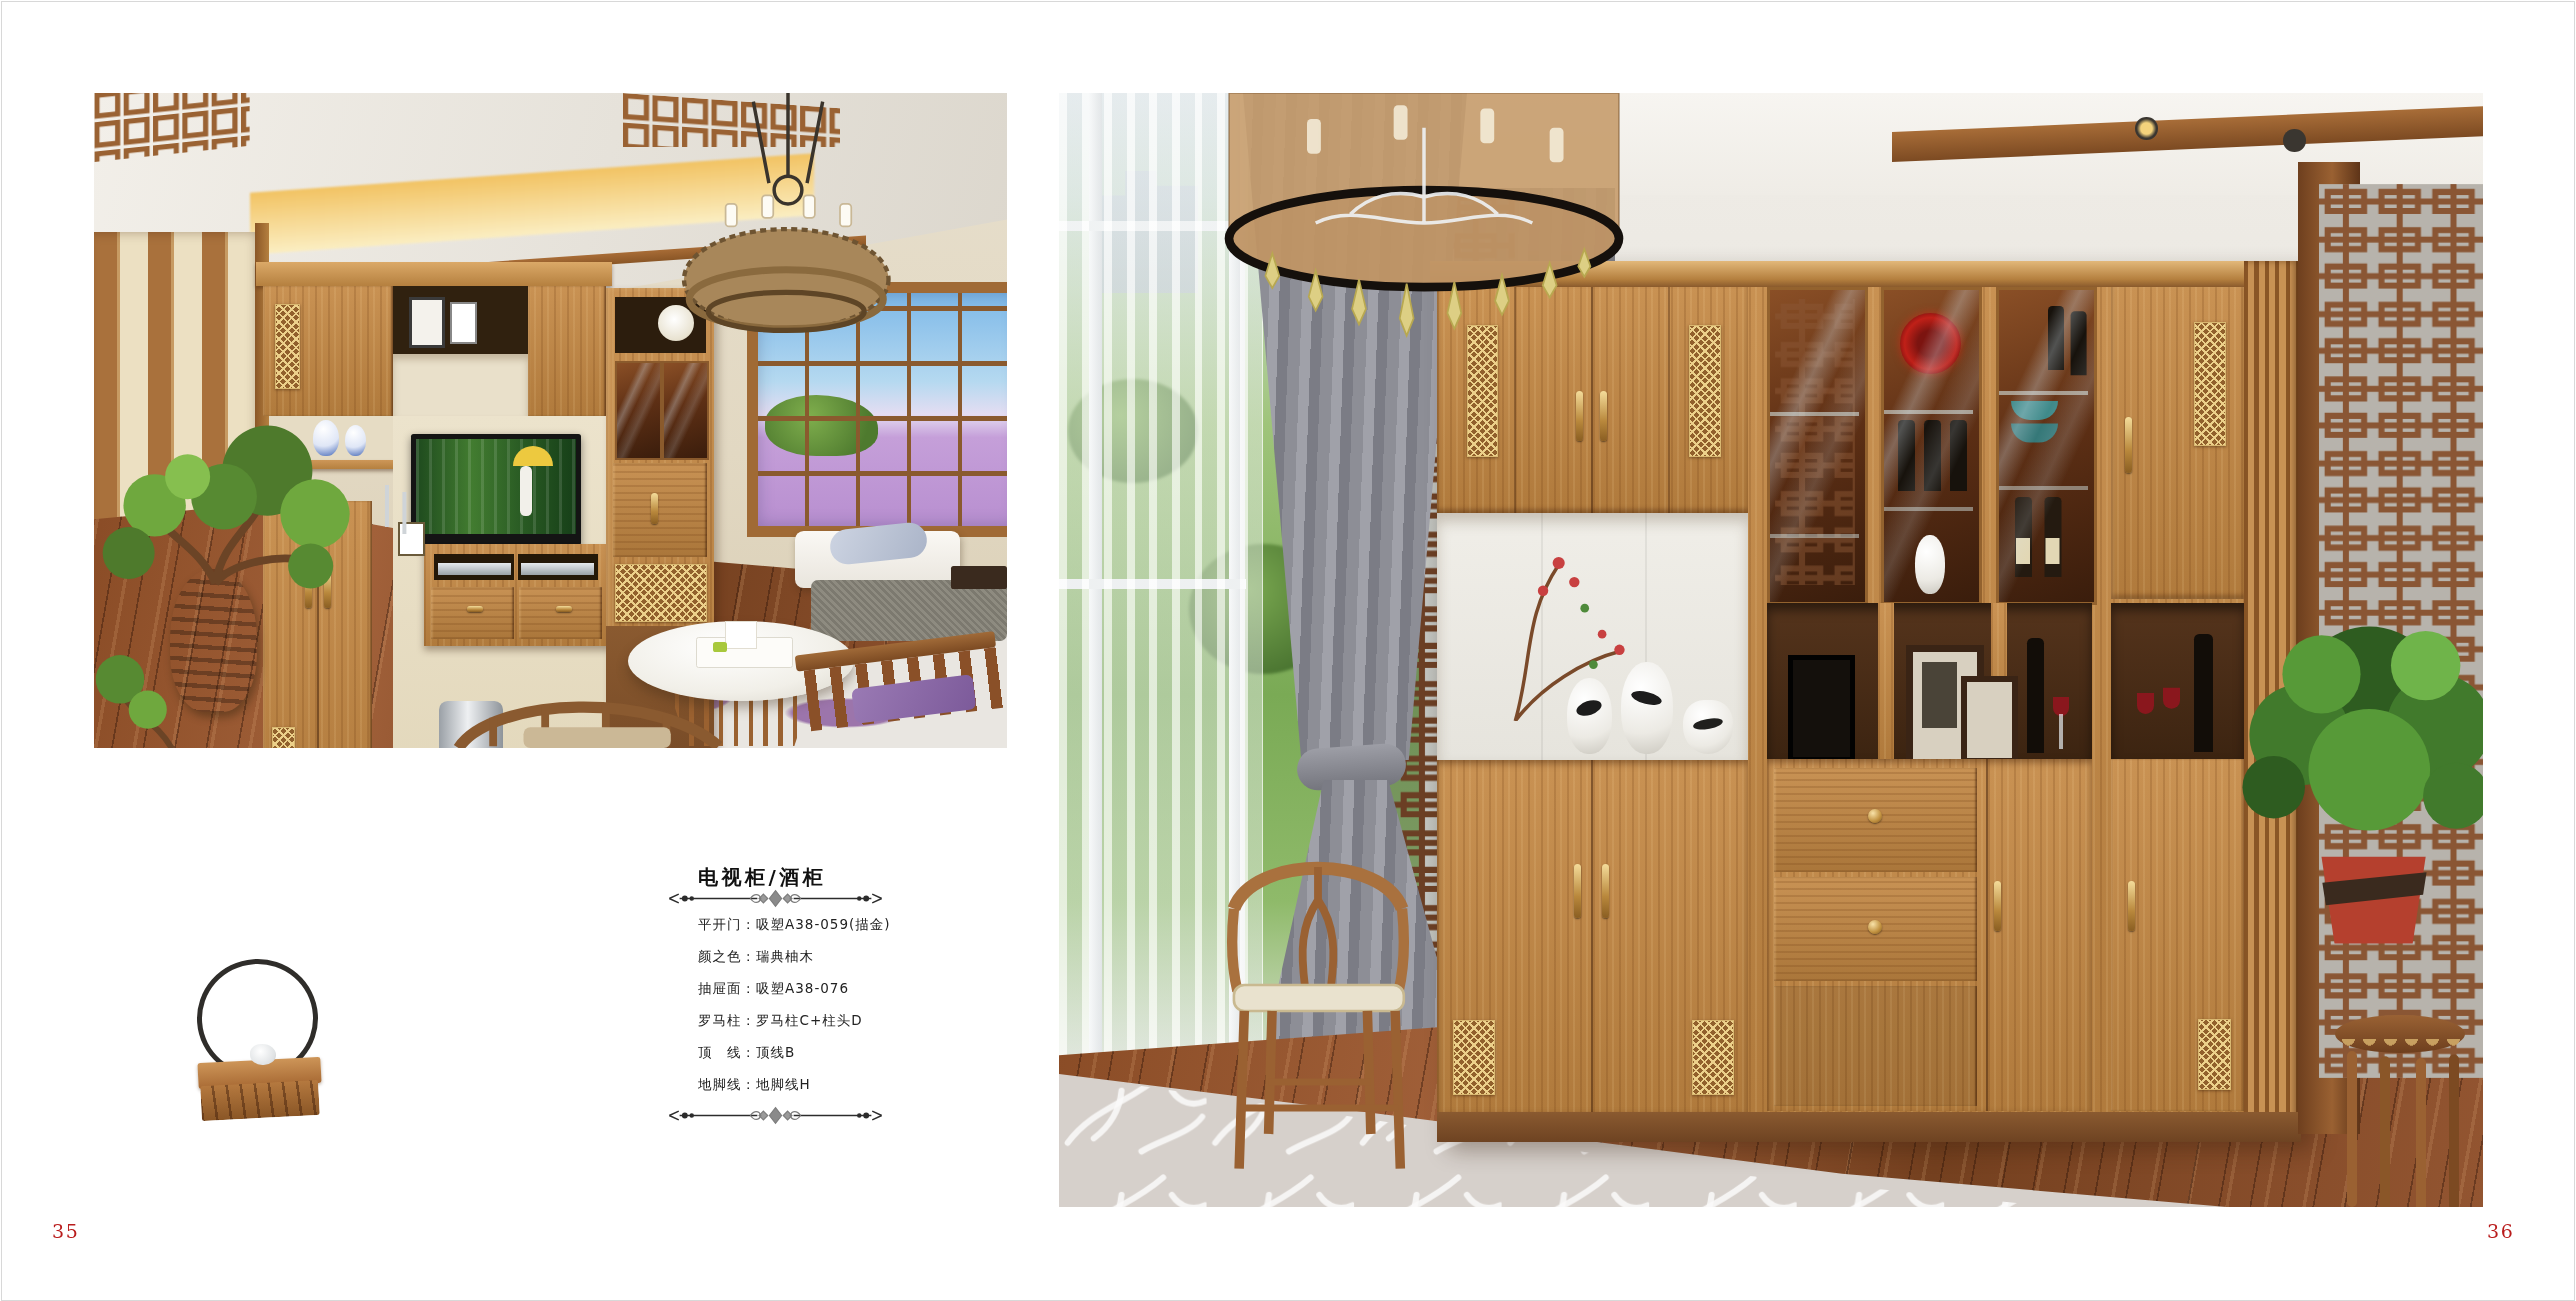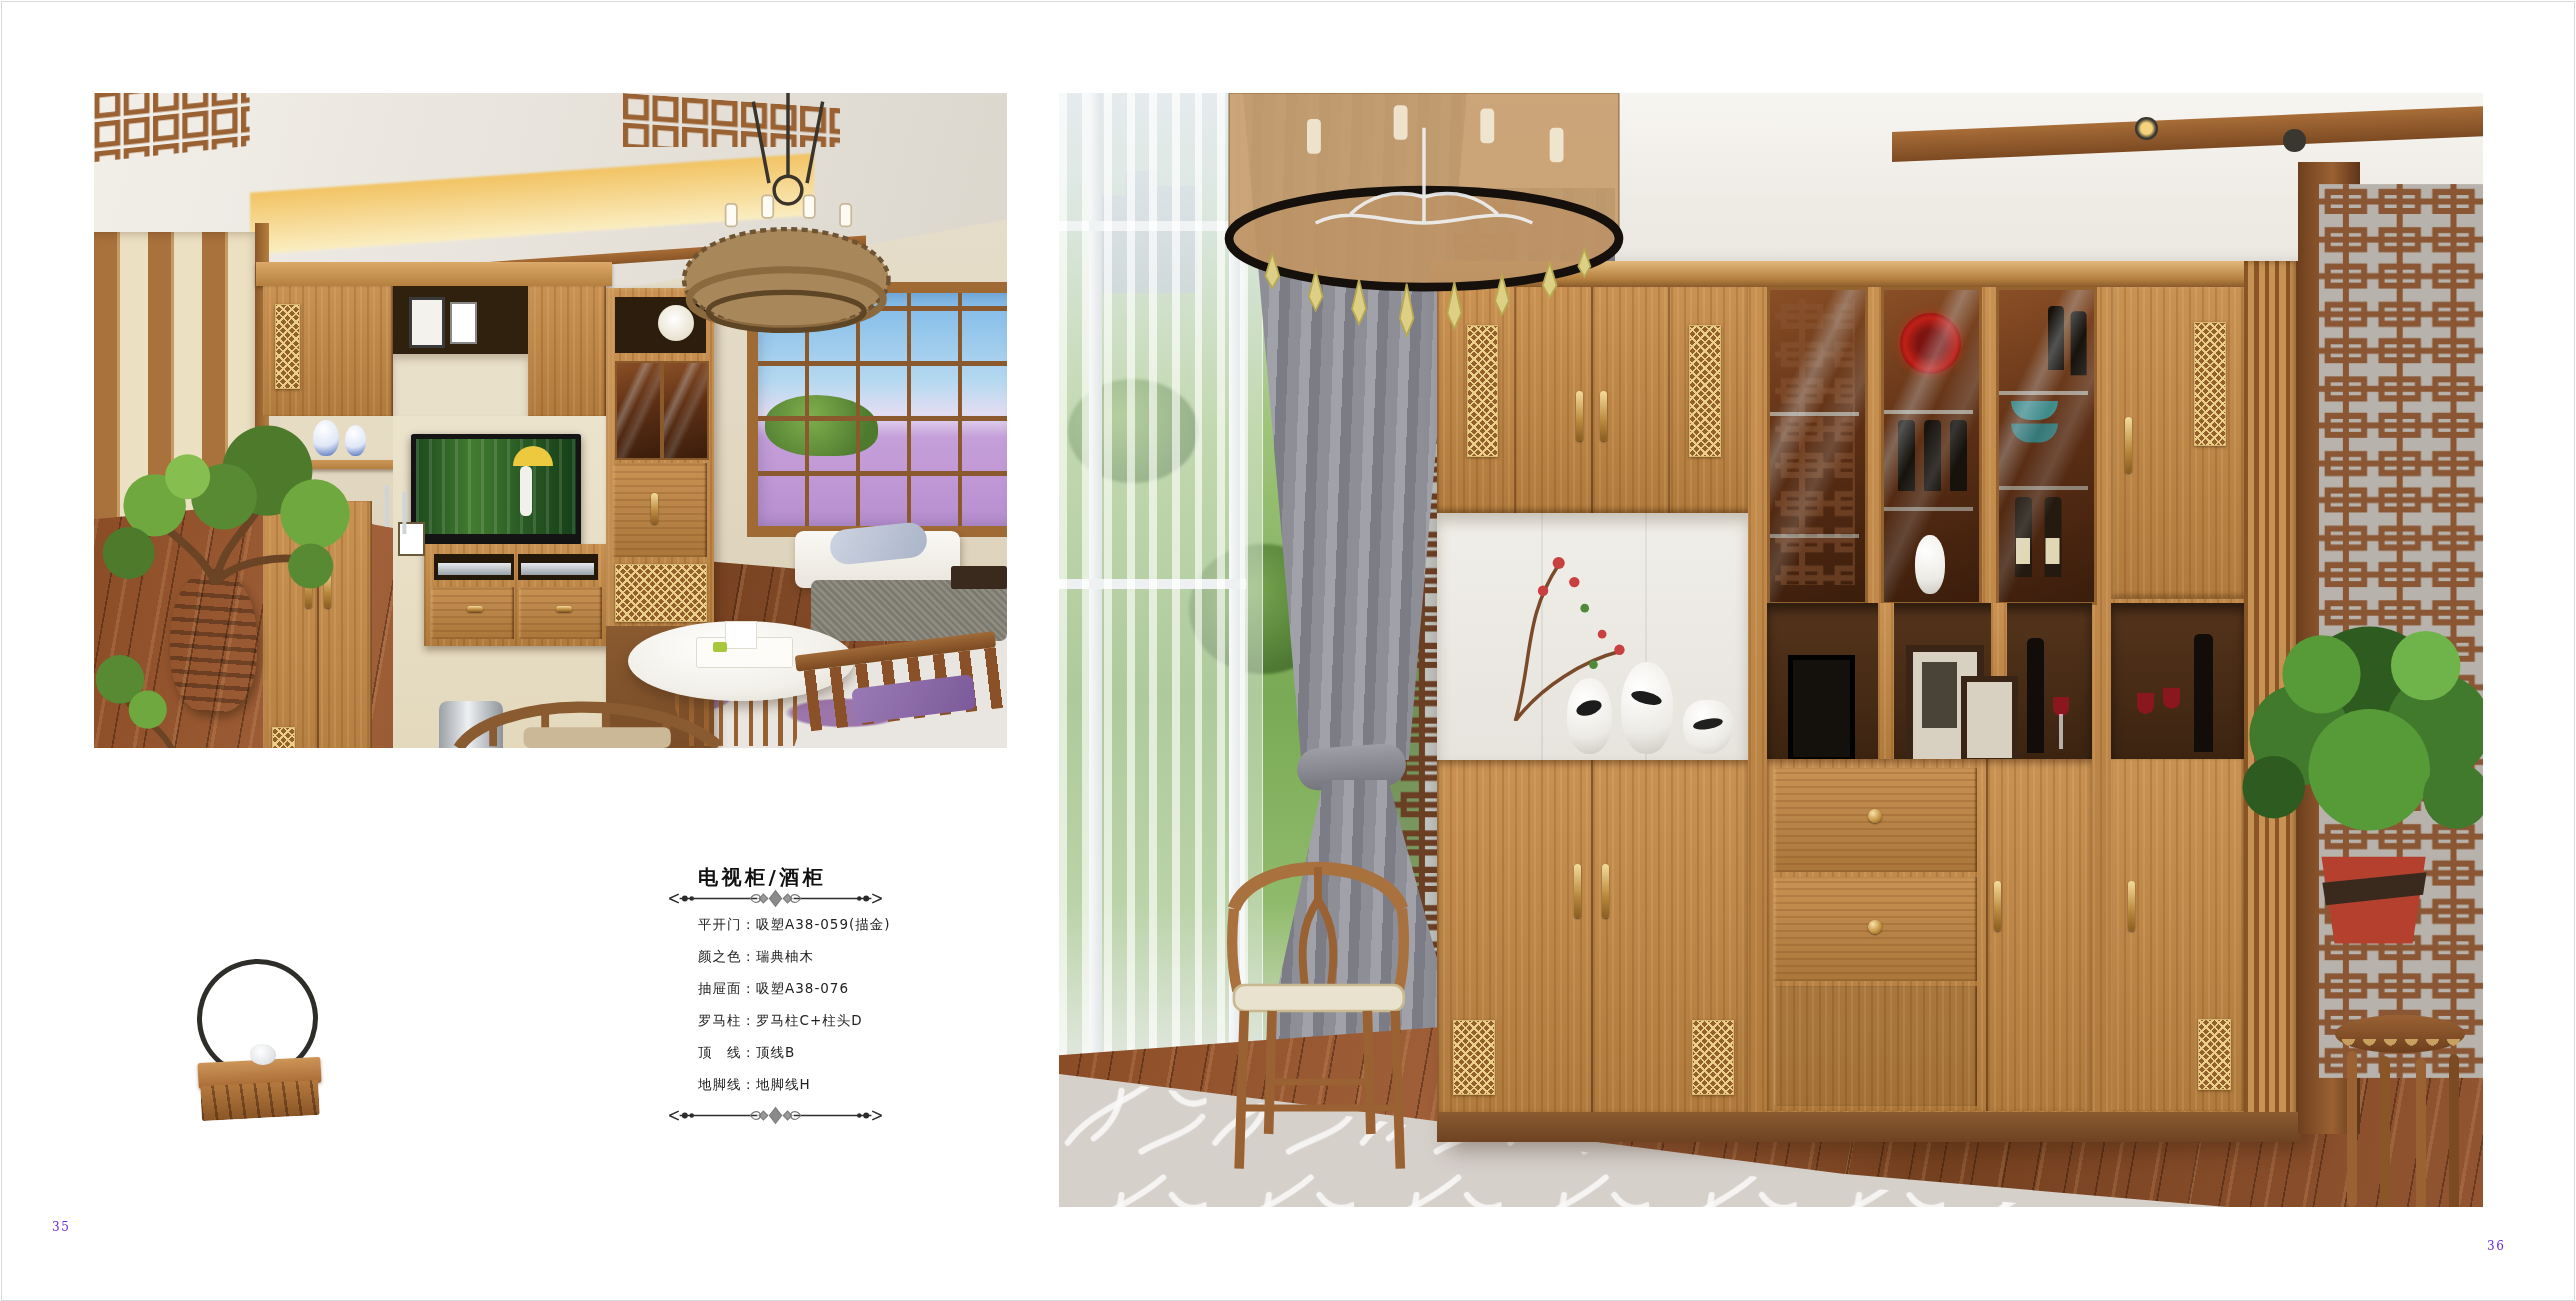--- a/index.html
+++ b/index.html
@@ -17,21 +17,21 @@
   .handle{width:7px;background:linear-gradient(180deg,#f4dc9a,#b9883c 60%,#8a5e22);border-radius:3.5px;box-shadow:0 0.9px 1.7px rgba(0,0,0,.5);}
   .knob{width:14px;height:14px;border-radius:50%;background:radial-gradient(circle at 35% 30%,#f8e2a8,#c1913f 60%,#7c541e);box-shadow:0 0.9px 1.7px rgba(0,0,0,.5);}
   .glass{background:linear-gradient(160deg,#8a4f26,#5f3015 45%,#3a1d0c);}
   .glassref{background:linear-gradient(115deg,transparent 26%,rgba(218,232,242,.30) 34%,transparent 44%,rgba(218,232,242,.17) 56%,transparent 64%);}
   .floorwood{background-image:repeating-linear-gradient(100deg,rgba(40,16,6,.38) 0 1.7px,transparent 1.7px 31px),repeating-linear-gradient(100deg,rgba(255,205,150,.14) 7px 10.4px,transparent 10.4px 45px),linear-gradient(100deg,#8a4c26,#a2613a 30%,#74401f 62%,#935531);}
   .sheer{background-image:repeating-linear-gradient(90deg,rgba(255,255,255,.95) 0 7.8px,rgba(238,241,243,.55) 7.8px 22.6px);opacity:.82;}
   .drape{background-image:repeating-linear-gradient(92deg,#a0a1a9 0 10.4px,#7b7c85 10.4px 21px,#8d8e96 21px 33px);}
   .white-vase{background:radial-gradient(circle at 38% 28%,#ffffff,#eceae4 62%,#c9c6bd);border-radius:48% 48% 46% 46%;}
   .spec-title{position:absolute;left:698px;top:851px;font-size:20px;font-weight:bold;color:#111;letter-spacing:3.5px;}
   .spec-lines{position:absolute;left:698px;top:908px;width:260px;font-size:13.5px;color:#222;letter-spacing:1px;line-height:32px;}
-  .pageno{position:absolute;font-family:"DejaVu Serif","Liberation Serif",serif;font-size:12px;color:#6d28d9;letter-spacing:1.7px;}
+  .pageno{position:absolute;font-family:"DejaVu Serif","Liberation Serif",serif;font-size:19px;color:#b91c1c;letter-spacing:1.7px;}
 </style>
 </head>
 <body>
 
 <svg width="0" height="0" style="position:absolute">
   <defs>
     <pattern id="latDark" width="62" height="86" patternUnits="userSpaceOnUse">
       <g fill="none" stroke="#6b3f24" stroke-width="7">
         <path d="M31 0 V86 M0 20 H62 M0 64 H62 M10 9 h42 v22 h-42 z M10 53 h42 v22 h-42 z"></path>
       </g>
@@ -471,16 +471,16 @@
   </svg>
 
   <div class="a" style="left:182px;top:950px;width:156px;height:182px;">
     <div class="a" style="left:14.8px;top:8.7px;width:111px;height:109px;border:5.2px solid #2f2d2a;border-radius:50%;transform:rotate(-4deg);"></div>
     <div class="a" style="left:15.6px;top:110px;width:123px;height:26px;background:linear-gradient(180deg,#cd9558,#a86a34);border-radius:2.6px;transform:rotate(-3deg);box-shadow:0 1.7px 3.5px rgba(80,50,20,.4);"></div>
     <div class="a" style="left:19px;top:133px;width:118px;height:35px;background-image:repeating-linear-gradient(85deg,rgba(60,26,8,.45) 0 2.6px,transparent 2.6px 14px),linear-gradient(180deg,#b5793f,#8a5626);border-radius:2.6px;transform:rotate(-3deg);"></div>
     <div class="a" style="left:68px;top:94px;width:26px;height:21px;background:radial-gradient(circle at 40% 35%,#ffffff,#dfe2e4 70%,#b8bcc0);border-radius:45% 55% 50% 50%;"></div>
   </div>
 
   <div class="pageno" style="left:52px;top:1220px;">35</div>
-  <div class="pageno" style="left:2487px;top:1220px;margin-top:19px;">36</div>
+  <div class="pageno" style="left:2487px;top:1220px;">36</div>
 
 </div>
 
 
 </body></html>

